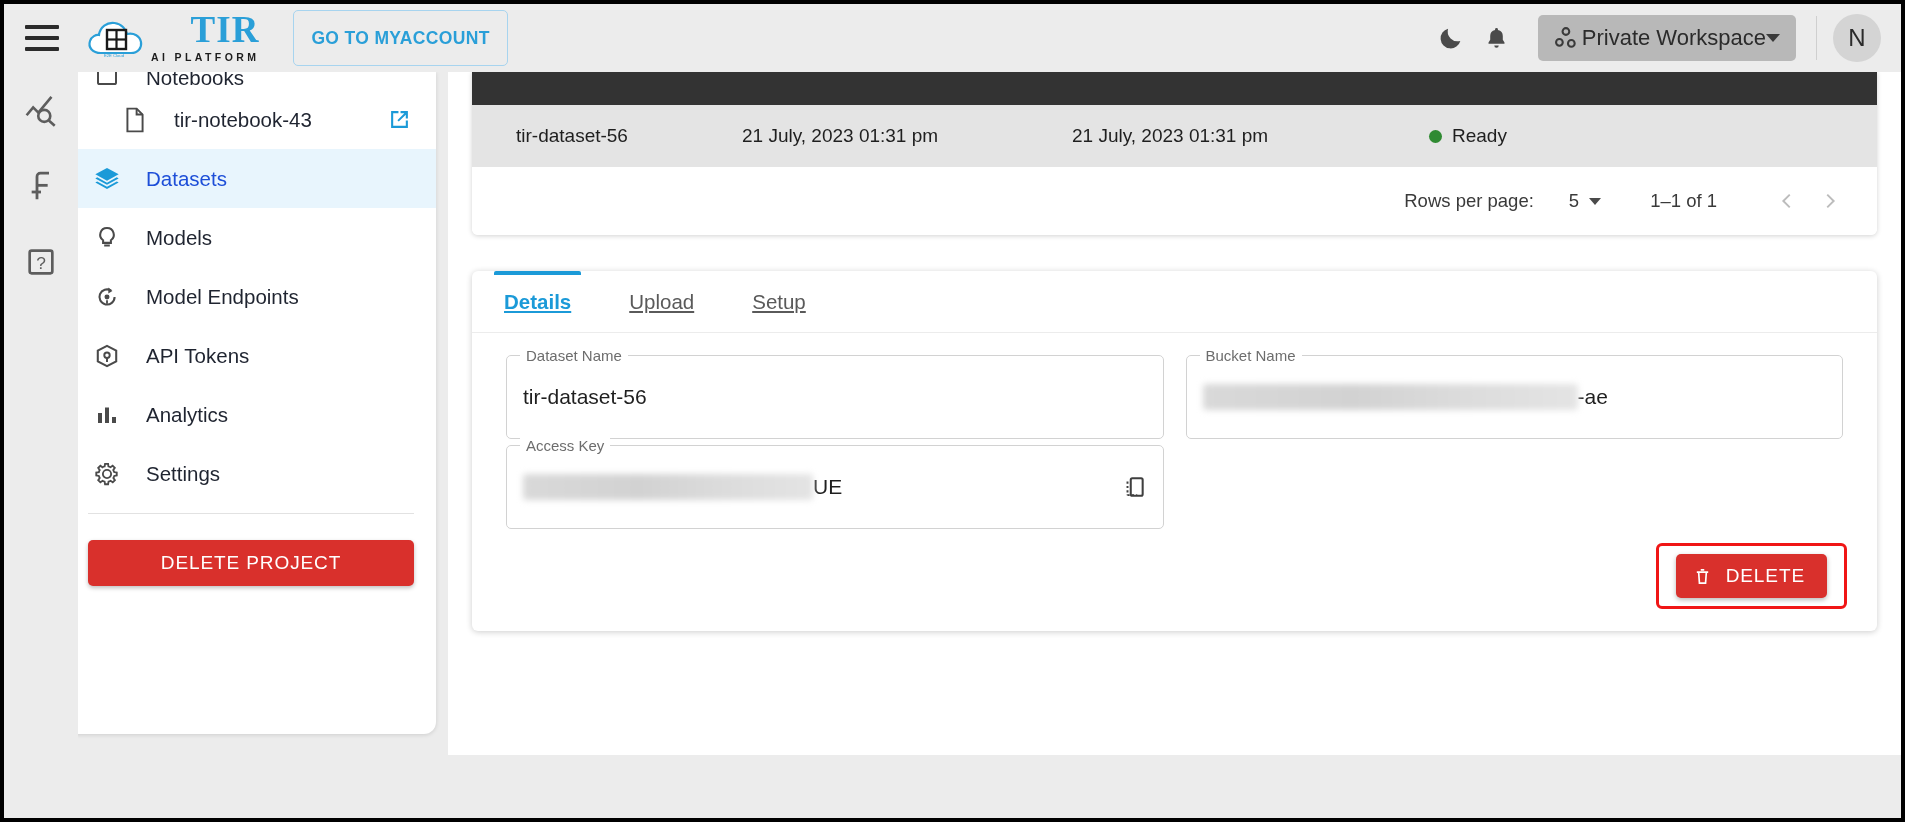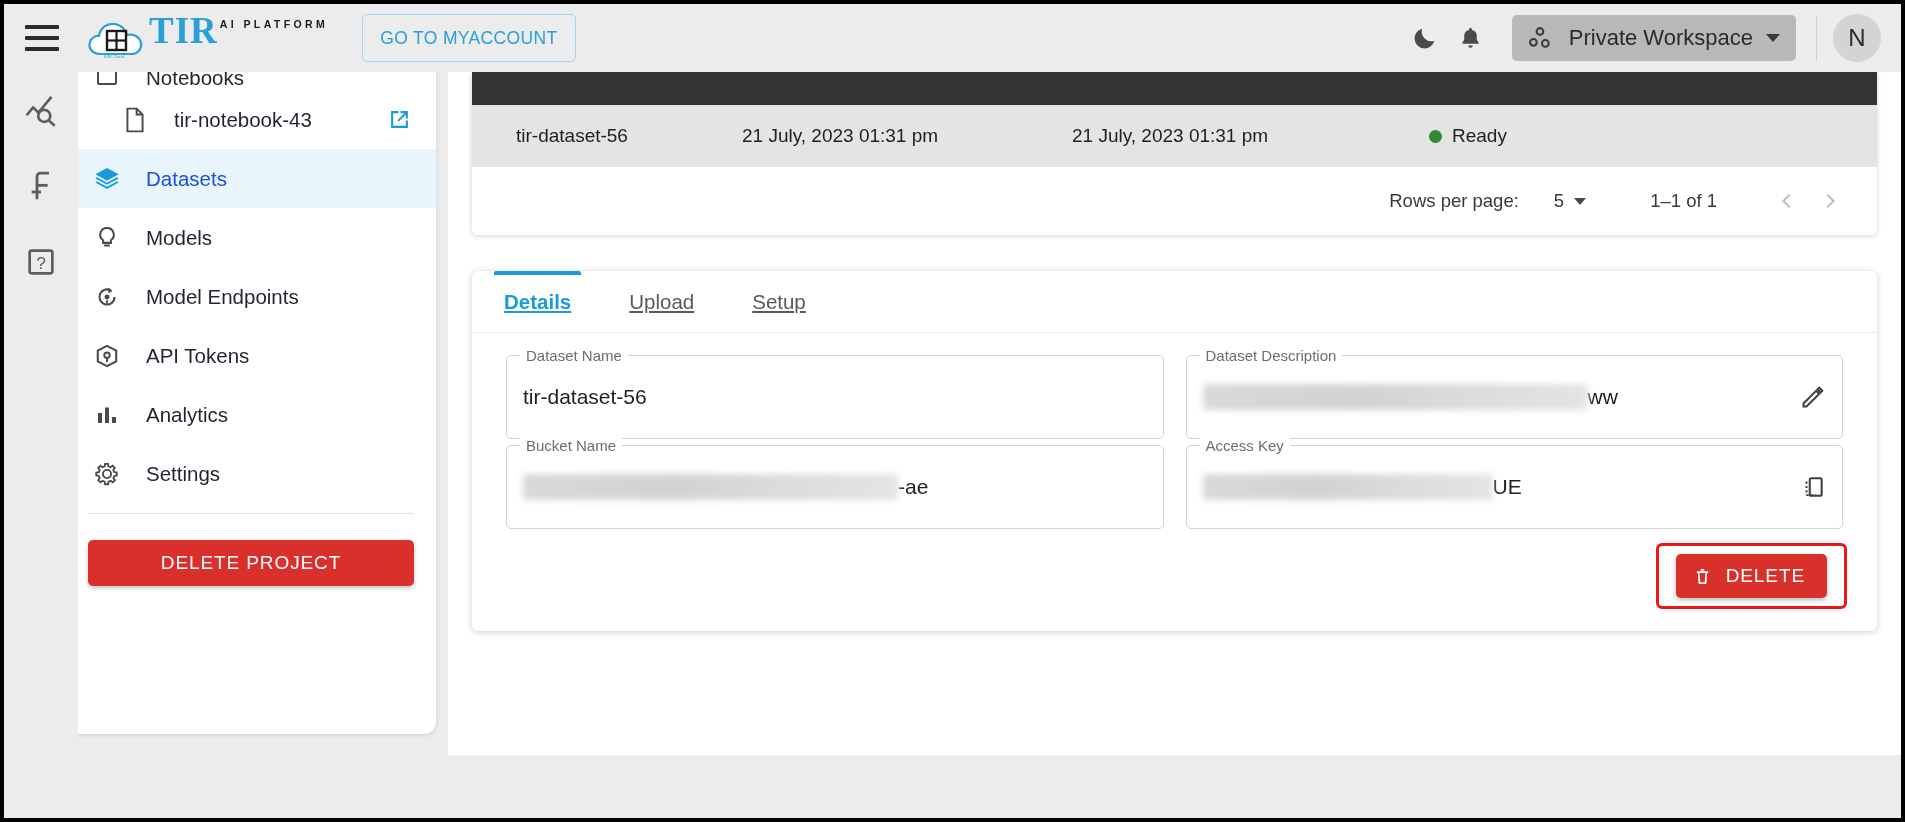--- a/index.html
+++ b/index.html
@@ -37,62 +37,61 @@
     display: flex; flex-direction: column; justify-content: space-between;
     cursor: pointer;
   }
   .hamburger span {
     display: block; height: 4px; width: 100%;
     background: #2b2b2b; border-radius: 1px;
   }
 
   .brand { display: flex; align-items: flex-start; margin-right: 34px; }
   .brand-cloud { position: relative; width: 64px; height: 48px; }
-  .brand-text { display: flex; flex-direction: row; }
+  .brand-text { display: flex; flex-direction: column; align-items: flex-end; }
   .brand-tir {
     font-family: "Liberation Serif", serif;
     font-weight: bold; font-size: 37px; color: #2a9fd8;
     line-height: 34px; letter-spacing: 1px;
   }
   .brand-sub {
     font-size: 10.5px; font-weight: bold; letter-spacing: 3.4px;
     color: #1c1c1c; margin-top: 4px; margin-left: 2px;
   }
 
   .myaccount-btn {
-    height: 48px;
+    height: 56px;
     padding: 0 17px;
     border: 1px solid #a7d4ef;
     border-radius: 5px;
     background: transparent;
     color: #2a9fd8;
     font-size: 17.5px;
     letter-spacing: .35px;
     font-family: "Liberation Sans", sans-serif;
     cursor: pointer;
-    display: flex; align-items: center;
+    display: flex; align-items: center; font-weight: bold;
   }
 
   .appbar-spacer { flex: 1; }
 
   .icon-btn {
     width: 46px; height: 46px;
     display: flex; align-items: center; justify-content: center;
     cursor: pointer; border-radius: 50%;
   }
 
   .workspace-chip {
     height: 46px;
     background: #b8b8b8;
     border-radius: 5px;
     display: flex; align-items: center;
     padding: 0 16px 0 14px;
     margin-left: 18px;
     cursor: pointer;
-    gap: 13px;
   }
   .workspace-label { font-size: 22px; color: #2b2b2b; }
   .caret-down {
     width: 0; height: 0;
     border-left: 7px solid transparent;
     border-right: 7px solid transparent;
     border-top: 8px solid #3a3a3a;
   }
 
   .vdivider {
@@ -218,21 +217,21 @@
     gap: 9px;
   }
   .pg-label { margin-right: 26px; }
   .pg-select { display: flex; align-items: center; cursor: pointer; margin-right: 40px; gap: 10px; }
   .pg-caret {
     width: 0; height: 0;
     border-left: 6px solid transparent;
     border-right: 6px solid transparent;
     border-top: 7px solid #4a4a4a;
   }
-  .pg-range { margin-right: 44px; margin-left: 15px; }
+  .pg-range { margin-right: 44px; }
   .pg-arrow {
     width: 34px; height: 34px; display: flex; align-items: center; justify-content: center;
     cursor: pointer; color: #b9b9b9; font-size: 26px;
   }
 
   
   .details-card {
     margin-top: 36px;
     background: #fff;
     border-radius: 6px;
@@ -549,31 +548,20 @@
           <div class="tab">Setup</div>
         </div>
 
         <div class="form-grid">
 
           <div class="field">
             <span class="field-legend">Dataset Name</span>
             <span class="field-value">tir-dataset-56</span>
           </div>
 
-          <div class="field">
-            <span class="field-legend">Dataset Description</span>
-            <span class="redacted" style="width:385px"></span>
-            <span class="field-value">ww</span>
-            <span class="field-trailing">
-              <svg width="27" height="27" viewBox="0 0 24 24">
-                <path d="M4 17.3 15.2 6.1l2.7 2.7L6.7 20H4Z" fill="none" stroke="#3f3f3f" stroke-width="1.8"></path>
-                <path d="M16.4 4.9 18 3.3l2.7 2.7-1.6 1.6Z" fill="none" stroke="#3f3f3f" stroke-width="1.8"></path>
-              </svg>
-            </span>
-          </div>
 
           <div class="field">
             <span class="field-legend">Bucket Name</span>
             <span class="redacted" style="width:375px"></span>
             <span class="field-value">-ae</span>
           </div>
 
           <div class="field">
             <span class="field-legend">Access Key</span>
             <span class="redacted" style="width:290px"></span>

